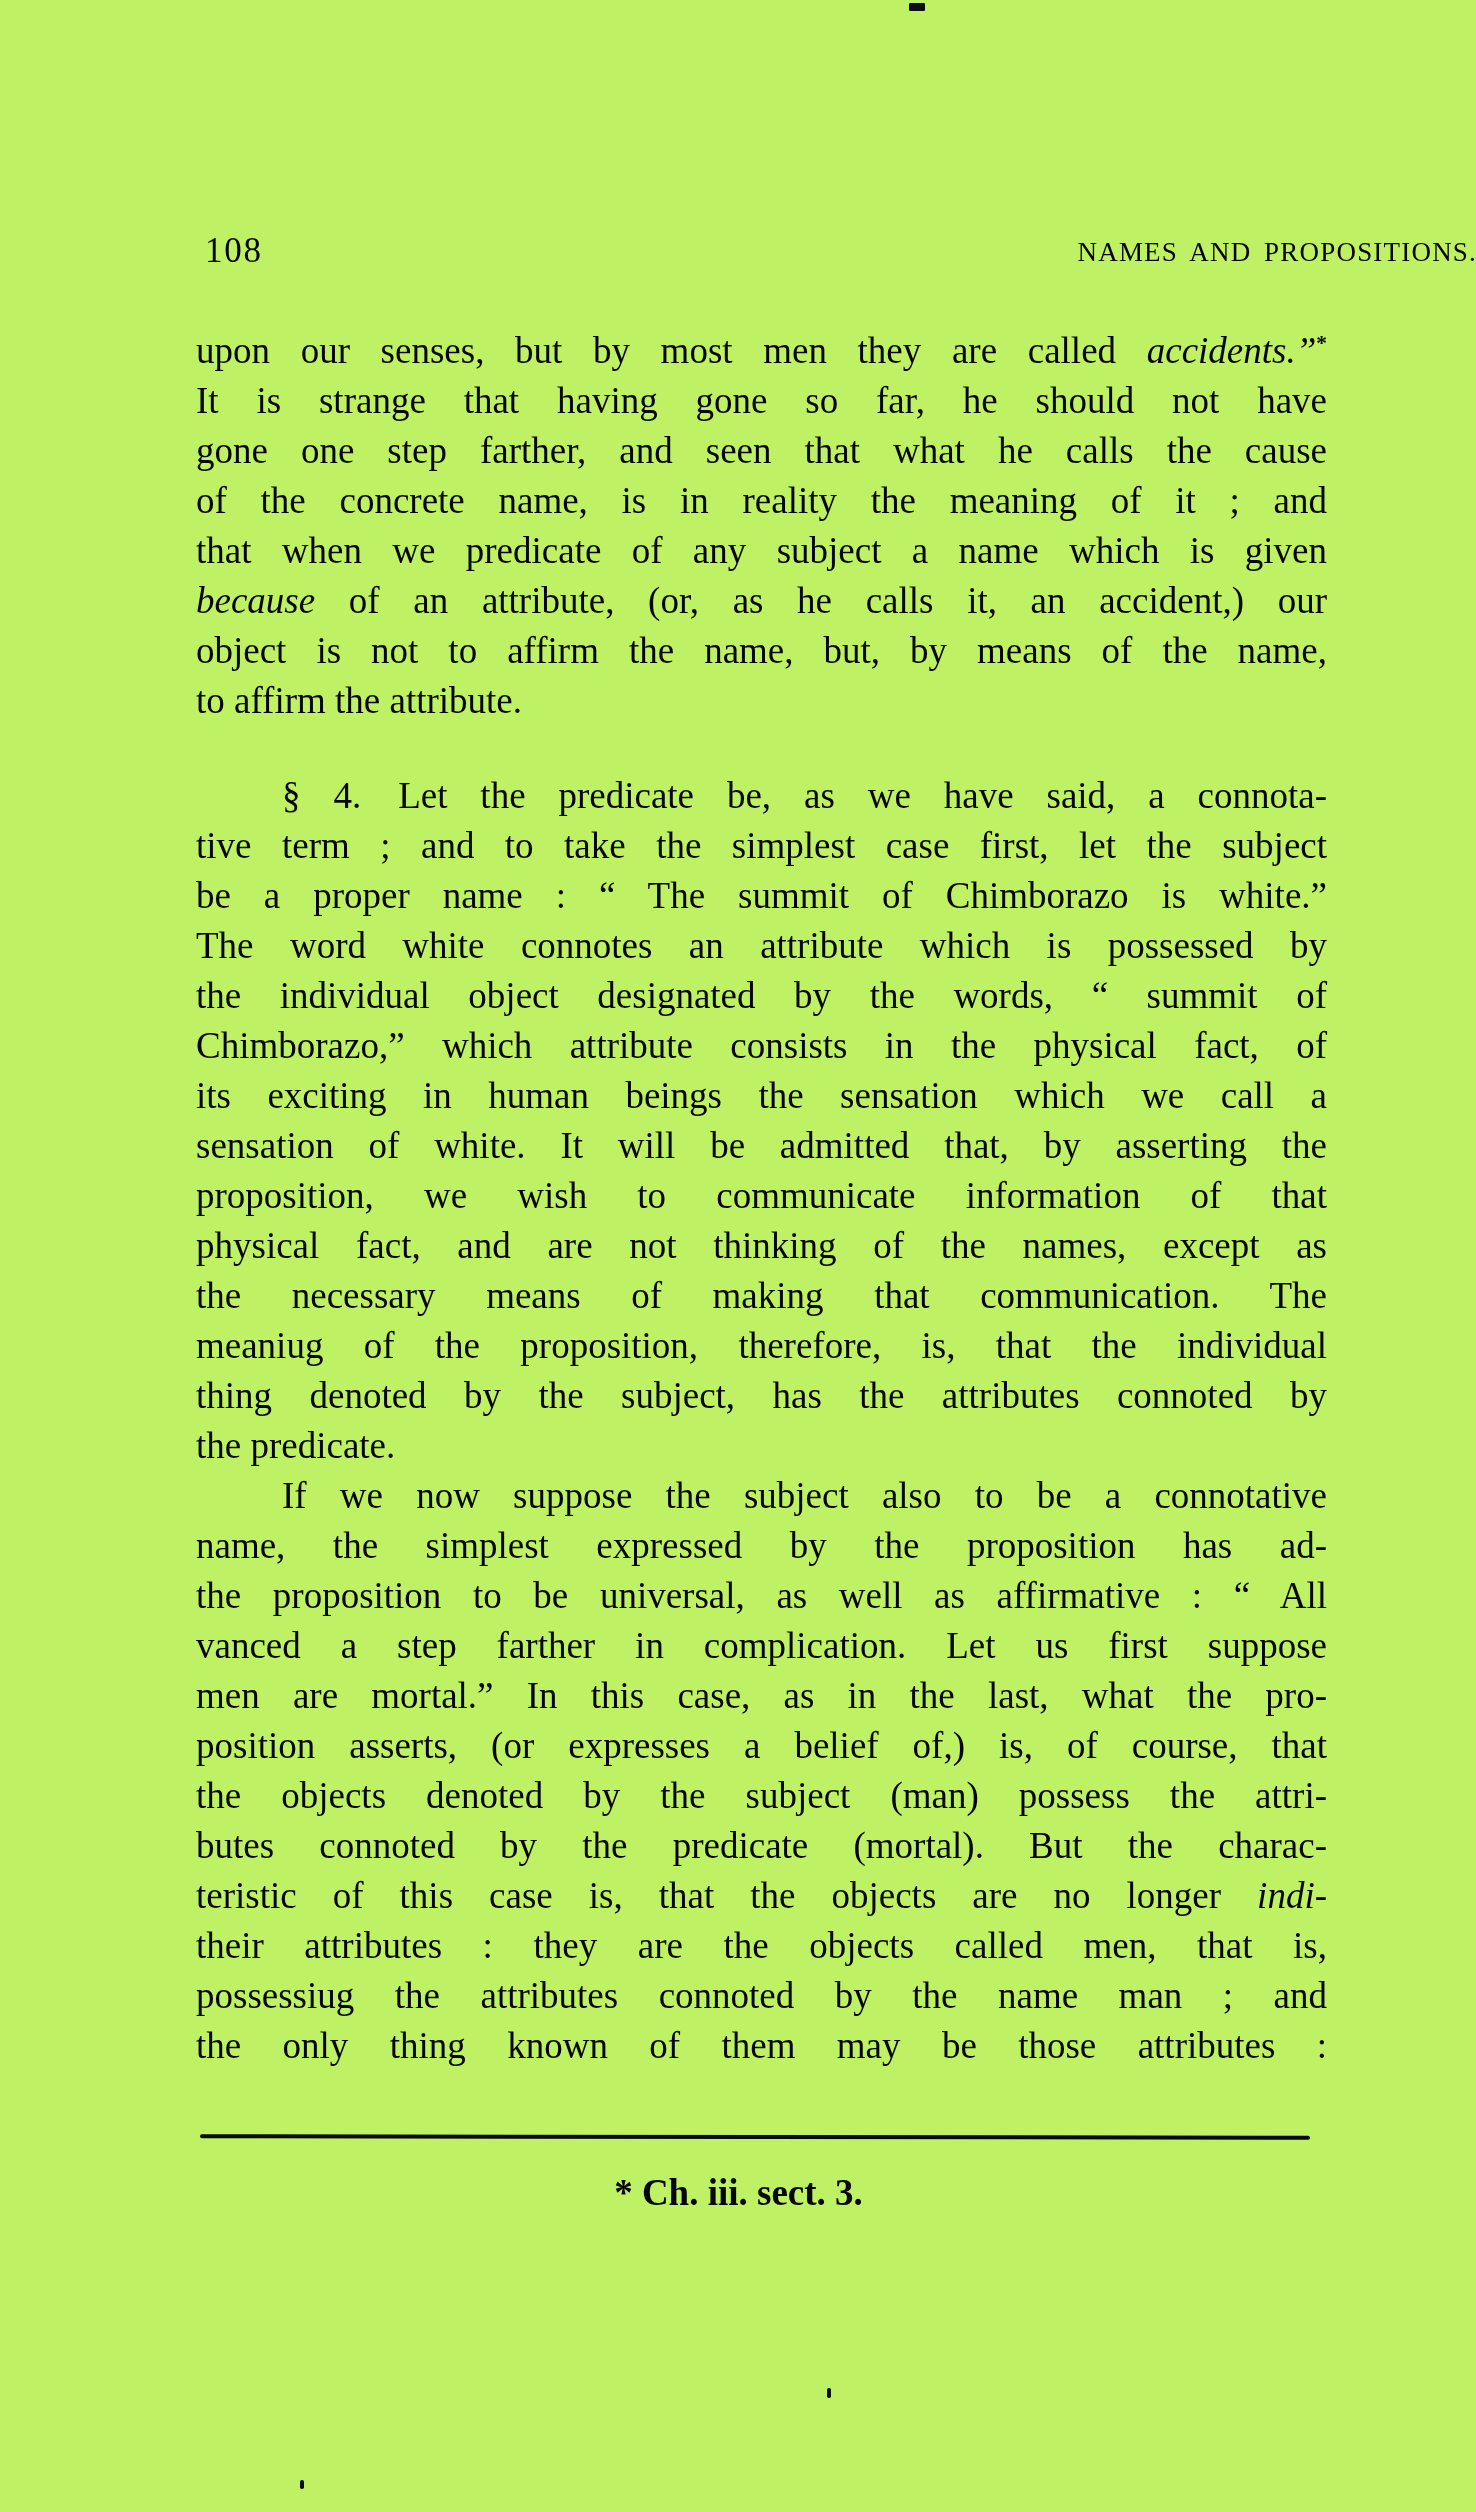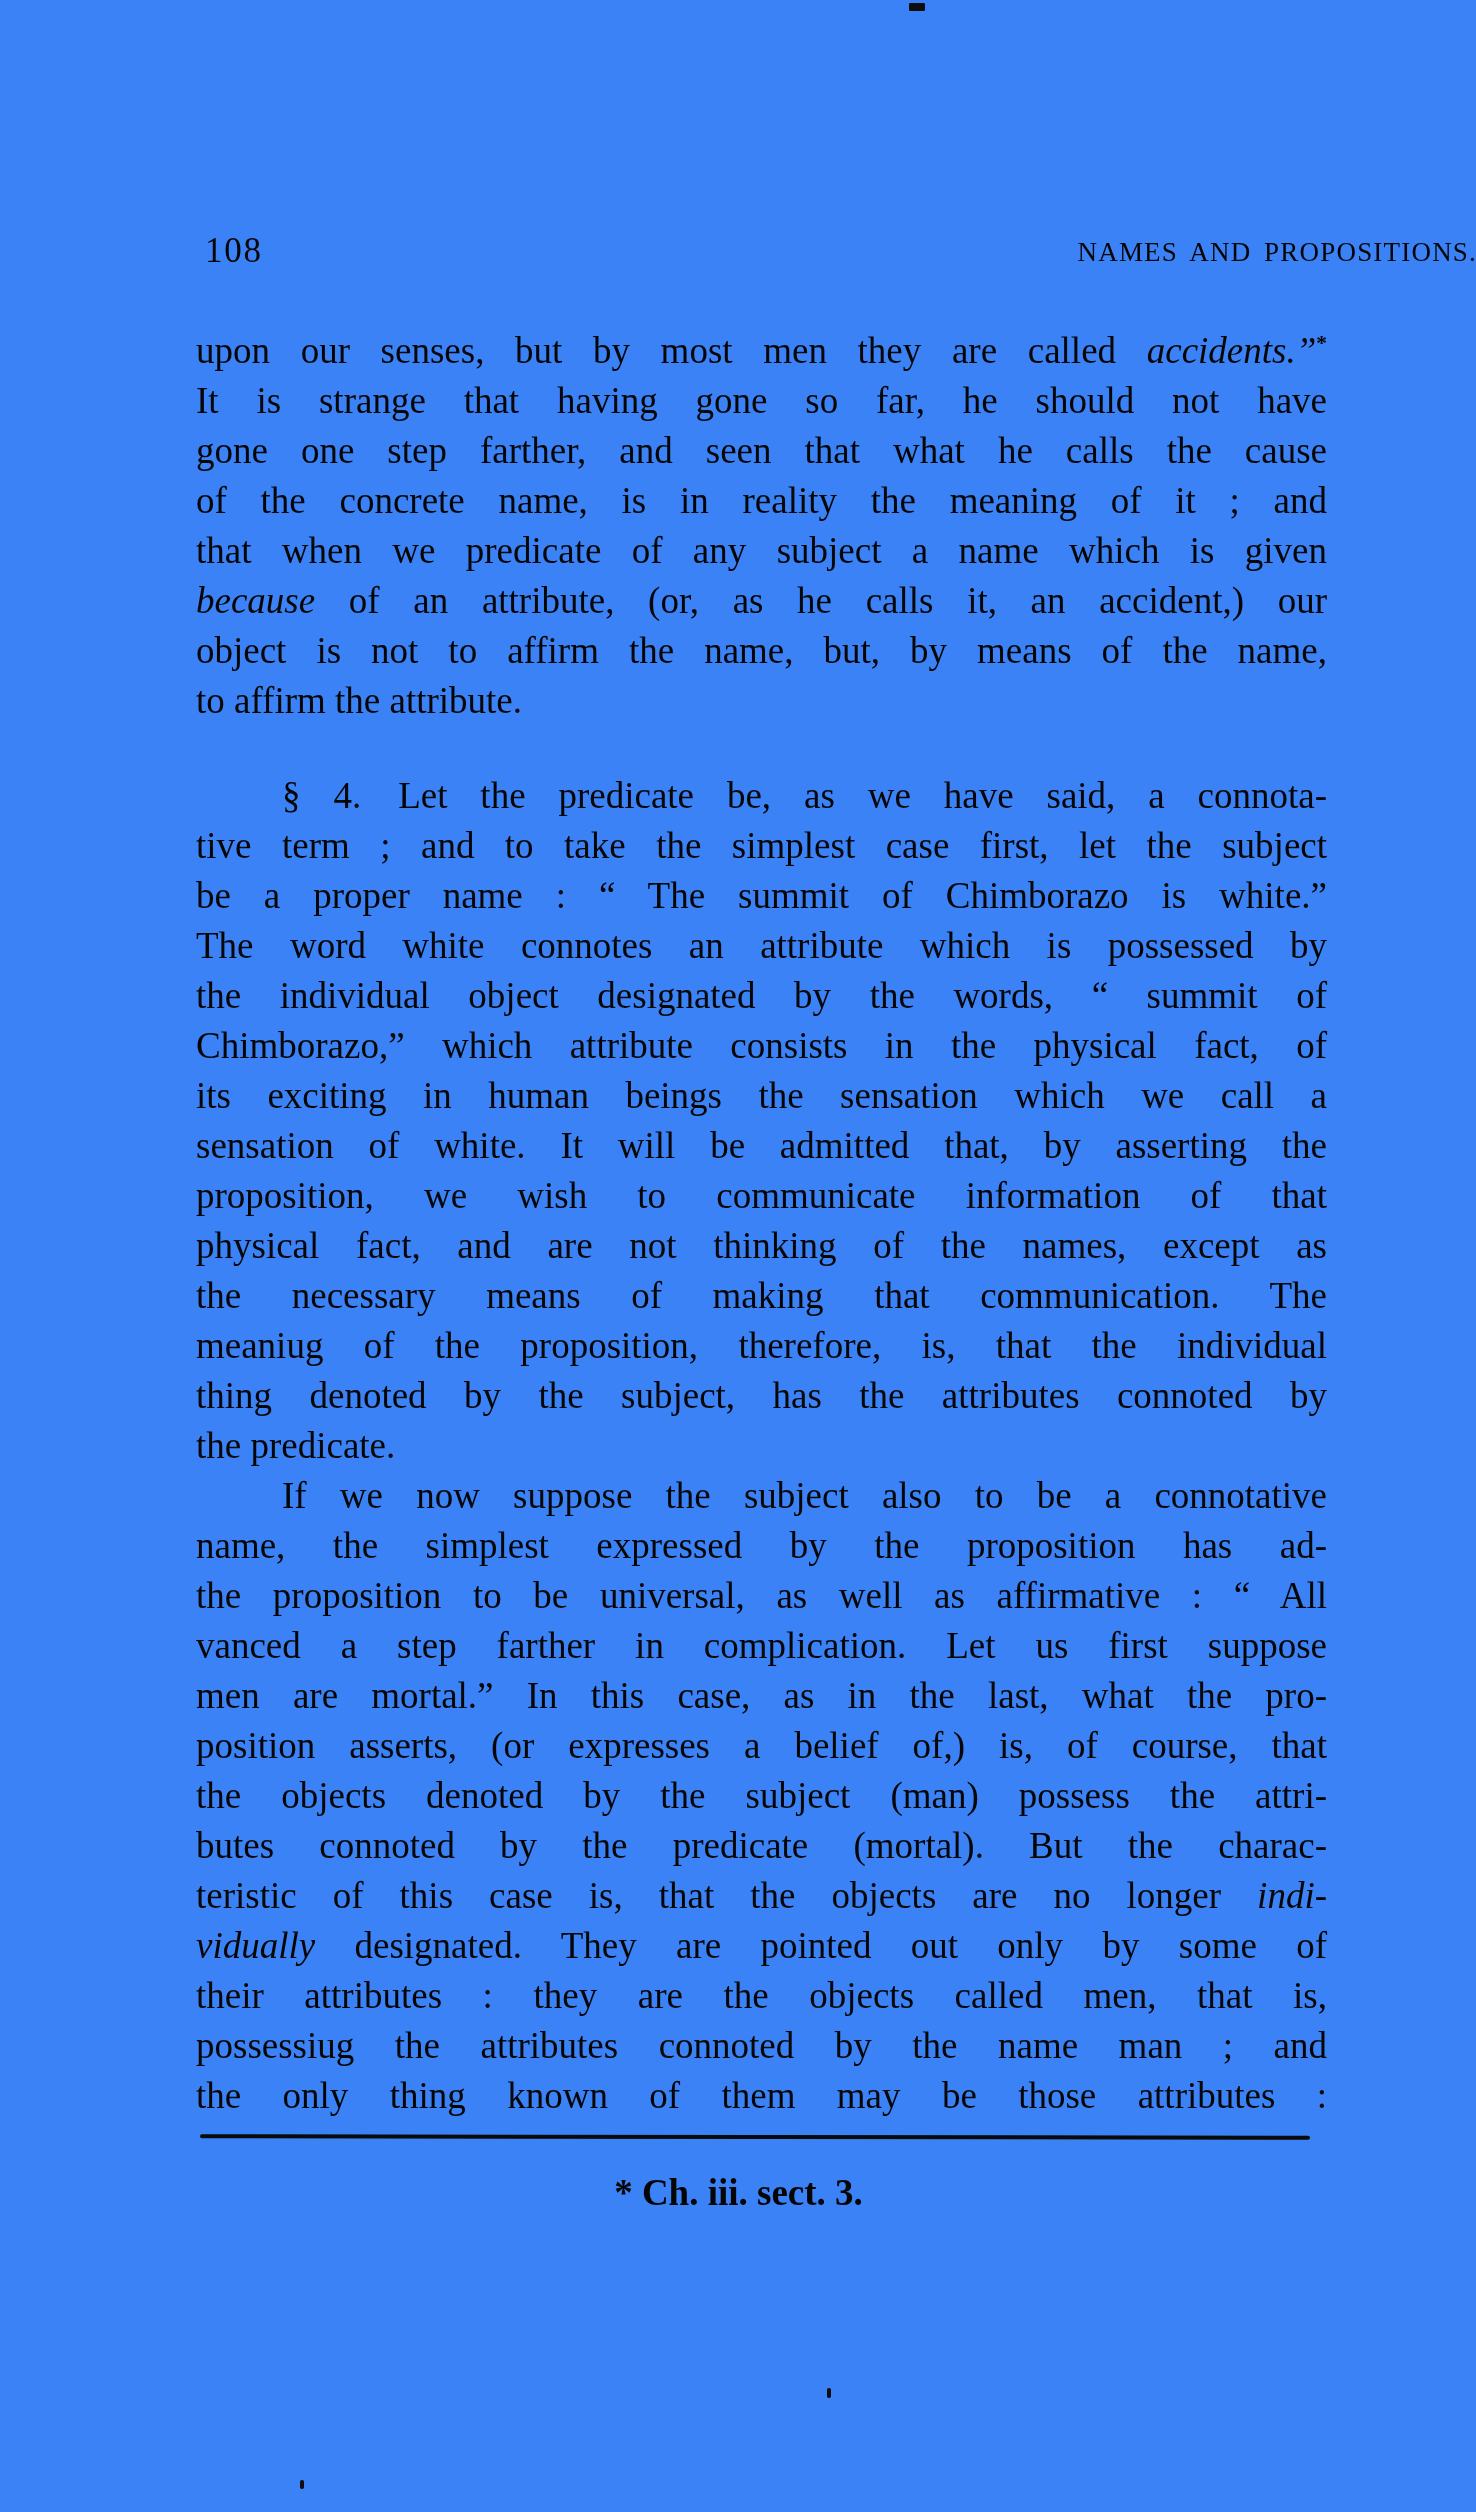--- a/index.html
+++ b/index.html
@@ -1,21 +1,21 @@
 <!DOCTYPE html>
 <html style="font-size:9.5px"><head>
 <meta charset="utf-8">
 <style>
   * { margin: 0; padding: 0; box-sizing: border-box; }
   html, body { background: #ffffff; }
   #page {
     position: relative;
     width: 1477px;
     height: 2512px;
-    background: #3b82f6;
+    background: #bef264;
     font-family: "Liberation Serif", serif;
     color: #060606;
     overflow: hidden;
     padding-left: 11px;
   }
   #page-number {
     position: absolute;
     top: 231px;
     left: 205px;
     font-size: 35px;
@@ -117,21 +117,20 @@
       <div class="para">
         <div class="tline"><span>If we now suppose the subject also to be a connotative</span></div>
         <div class="tline"><span>name, the simplest expressed by the proposition has ad-</span></div>
         <div class="tline"><span>the proposition to be universal, as well as affirmative : “ All</span></div>
         <div class="tline"><span>vanced a step farther in complication.  Let us first suppose</span></div>
         <div class="tline"><span>men are mortal.”  In this case, as in the last, what the pro-</span></div>
         <div class="tline"><span>position asserts, (or expresses a belief of,) is, of course, that</span></div>
         <div class="tline"><span>the objects denoted by the subject (man) possess the attri-</span></div>
         <div class="tline"><span>butes connoted by the predicate (mortal).  But the charac-</span></div>
         <div class="tline"><span>teristic of this case is, that the objects are no longer </span><span class="it">indi-</span></div>
-        <div class="tline"><span class="it">vidually</span><span> designated.  They are pointed out only by some of</span></div>
         <div class="tline"><span>their attributes :  they are the objects called men, that is,</span></div>
         <div class="tline"><span>possessiug the attributes connoted by the name man ; and</span></div>
         <div class="tline"><span>the only thing known of them may be those attributes :</span></div>
       </div>
     </div>
 
   <div id="footnote-rule"></div>
   <div id="footnote">* Ch. iii. sect. 3.</div>
 
   <div class="speck" id="speck-mid"></div>

